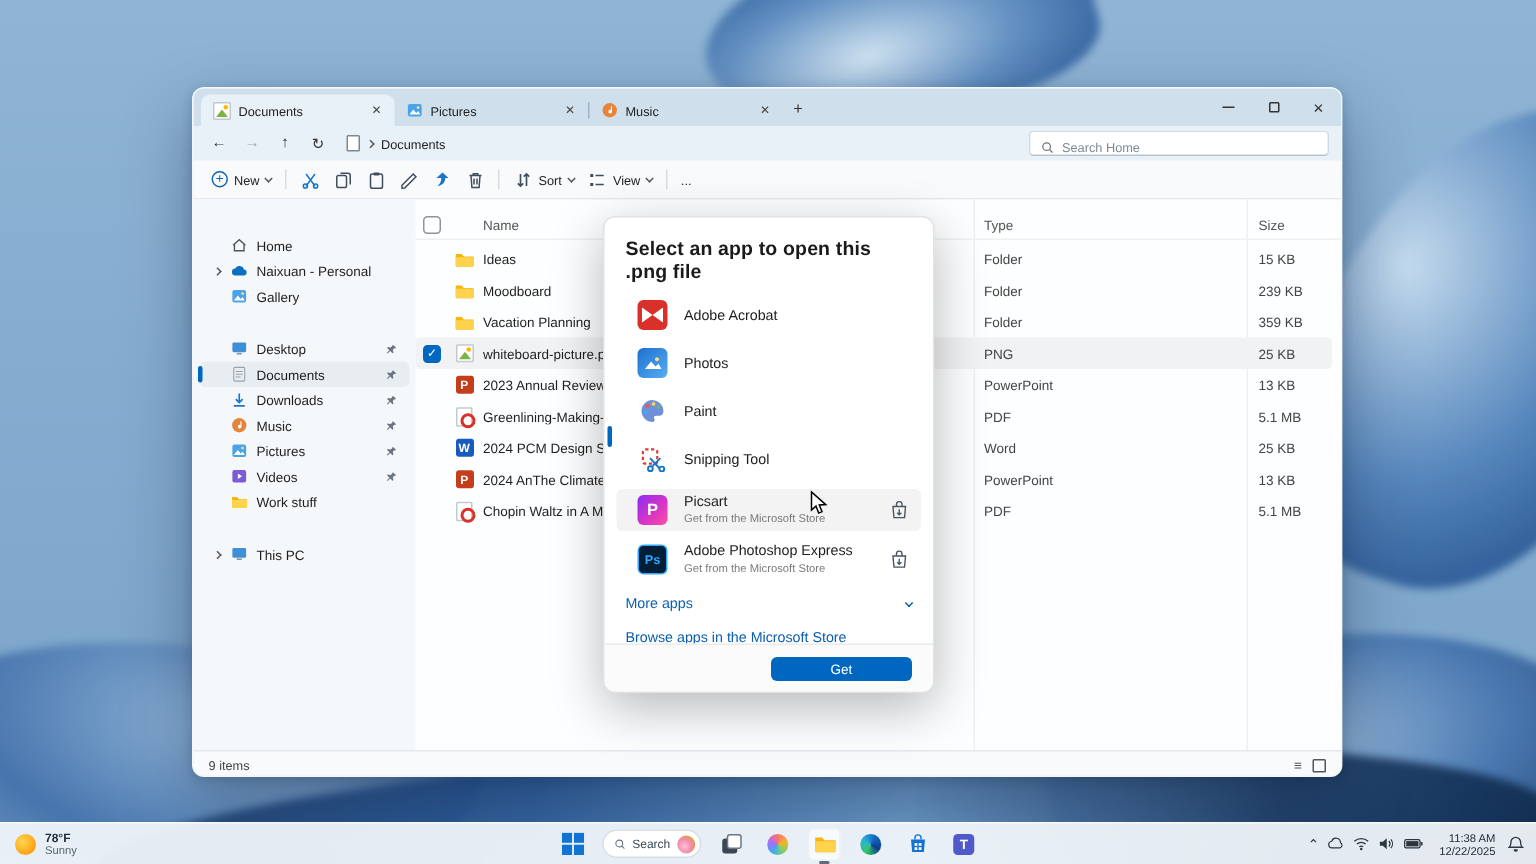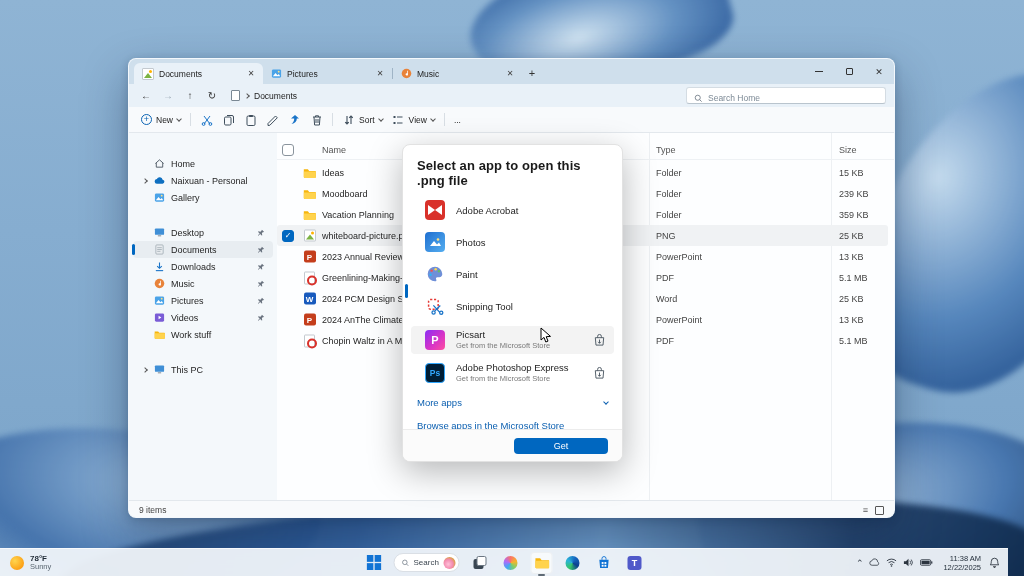--- a/index.html
+++ b/index.html
@@ -124,21 +124,21 @@
   .dlink .lchev { margin-left:auto; border-color:#0b5fb0; }
   .dfooter { position:absolute; left:0; right:0; bottom:0; height:32px; background:#fbfbfb; border-top:1px solid #ececec;
              display:flex; align-items:center; justify-content:flex-end; padding:0 14px; }
   .getbtn { width:94px; height:16px; background:#0067c0; border:none; border-radius:4px; color:#fff; font-size:9px;
             font-family:"Liberation Sans", sans-serif; display:flex; align-items:center; justify-content:center; }
 
   
   .cursor { position:absolute; left:540px; top:327px; z-index:60; }
 
   
-  .taskbar { position:absolute; left:0; right:16px; bottom:0; height:28px; background:rgba(241,245,250,.94);
+  .taskbar { position:absolute; left:0; right:0; bottom:0; height:28px; background:rgba(241,245,250,.94);
              border-top:1px solid rgba(255,255,255,.7); display:flex; align-items:center; z-index:30; }
   .weather { display:flex; align-items:center; gap:6px; padding-left:10px; width:200px; }
   .sun { width:14px; height:14px; border-radius:50%; background:radial-gradient(circle at 35% 35%, #ffd54f, #fb8c00); }
   .wtext { display:flex; flex-direction:column; line-height:1.15; }
   .wtemp { font-size:8px; color:#1f2a36; font-weight:bold; }
   .wcond { font-size:7.5px; color:#5a6672; }
   .tcenter { position:absolute; left:50%; top:0; height:100%; transform:translateX(-50%); display:flex; align-items:center; gap:9px; }
   .tbicon { width:22px; height:22px; border-radius:4px; display:flex; align-items:center; justify-content:center; position:relative; }
   .tbicon svg { width:15px; height:15px; }
   .tbicon.active { background:rgba(255,255,255,.65); box-shadow:inset 0 0 0 1px rgba(0,0,0,.04); }

